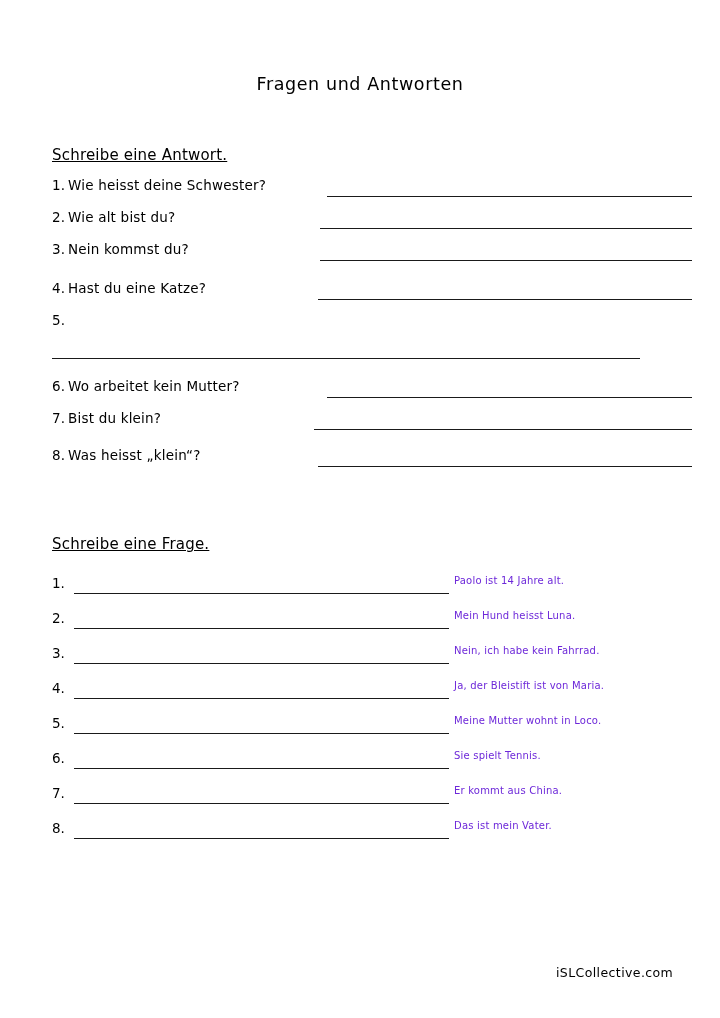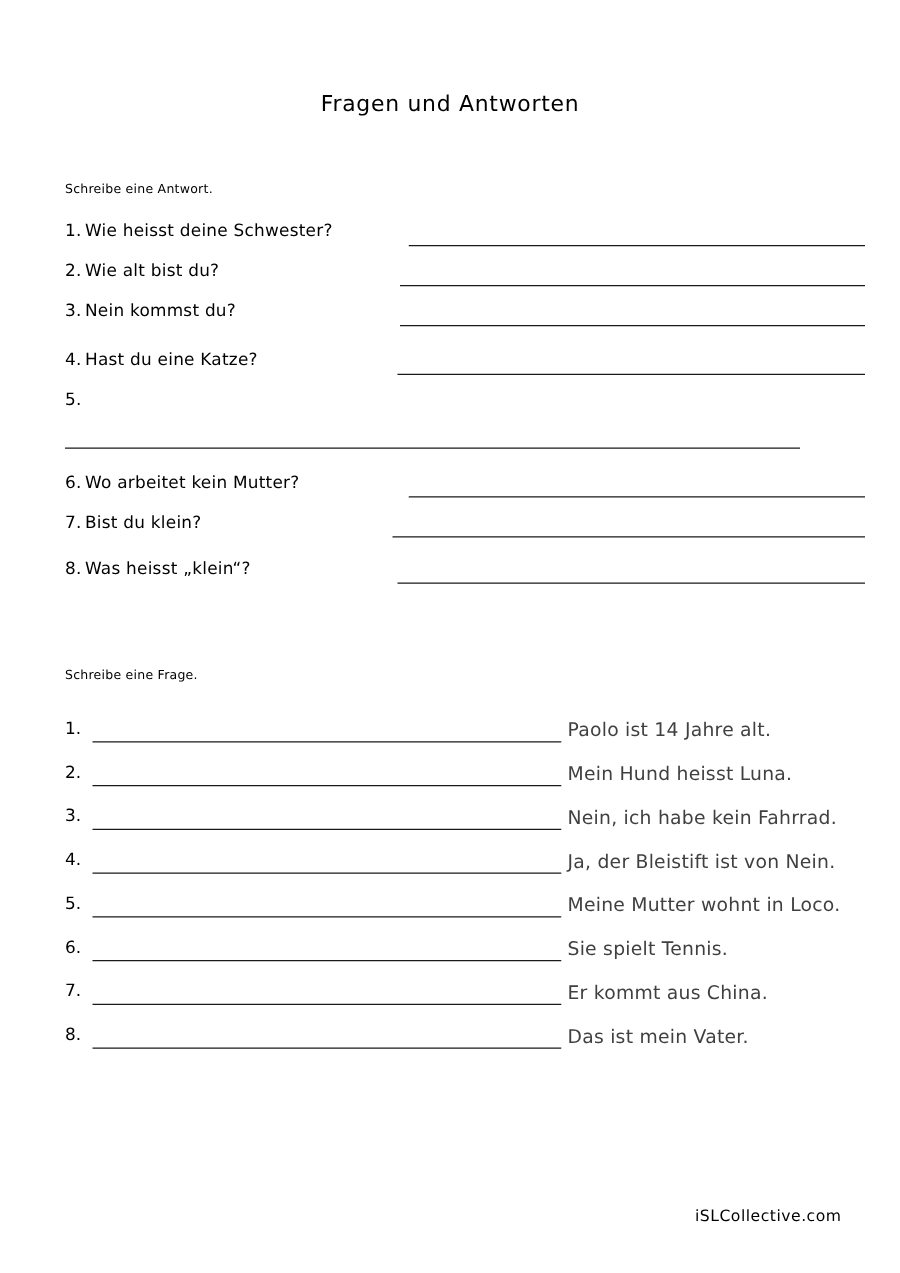--- a/index.html
+++ b/index.html
@@ -28,23 +28,24 @@
     left: 0;
     width: 720px;
     text-align: center;
     font-size: 17.5px;
     letter-spacing: 0.6px;
     color: #000000;
   }
   .section-head {
     position: absolute;
     left: 52px;
-    font-size: 10px;
+    font-size: 15px;
     letter-spacing: 0.2px;
     color: #000000;
+    text-decoration: underline;
   }
   #sec1-head { top: 146px; }
   #sec2-head { top: 535px; }
 
   
   .q-row {
     position: absolute;
     left: 52px;
     width: 600px;
     height: 22px;
@@ -92,24 +93,24 @@
     left: 22px;
     width: 375px;
     bottom: 3px;
     height: 0;
     border-bottom: 1px solid #1a1a1a;
   }
   .a-text {
     position: absolute;
     left: 402px;
     top: 0;
-    font-size: 15px;
+    font-size: 10px;
     letter-spacing: 0.2px;
     white-space: nowrap;
-    color: #404040;
+    color: #6d28d9;
   }
 
   .watermark {
     position: absolute;
     left: 556px;
     top: 965px;
     font-size: 12.5px;
     color: #000000;
     letter-spacing: 0.4px;
   }
@@ -186,21 +187,21 @@
 
   <div class="a-row" style="top:645px">
     <span class="a-num">3.</span>
     <span class="a-line"></span>
     <span class="a-text">Nein, ich habe kein Fahrrad.</span>
   </div>
 
   <div class="a-row" style="top:680px">
     <span class="a-num">4.</span>
     <span class="a-line"></span>
-    <span class="a-text">Ja, der Bleistift ist von Nein.</span>
+    <span class="a-text">Ja, der Bleistift ist von Maria.</span>
   </div>
 
   <div class="a-row" style="top:715px">
     <span class="a-num">5.</span>
     <span class="a-line"></span>
     <span class="a-text">Meine Mutter wohnt in Loco.</span>
   </div>
 
   <div class="a-row" style="top:750px">
     <span class="a-num">6.</span>

